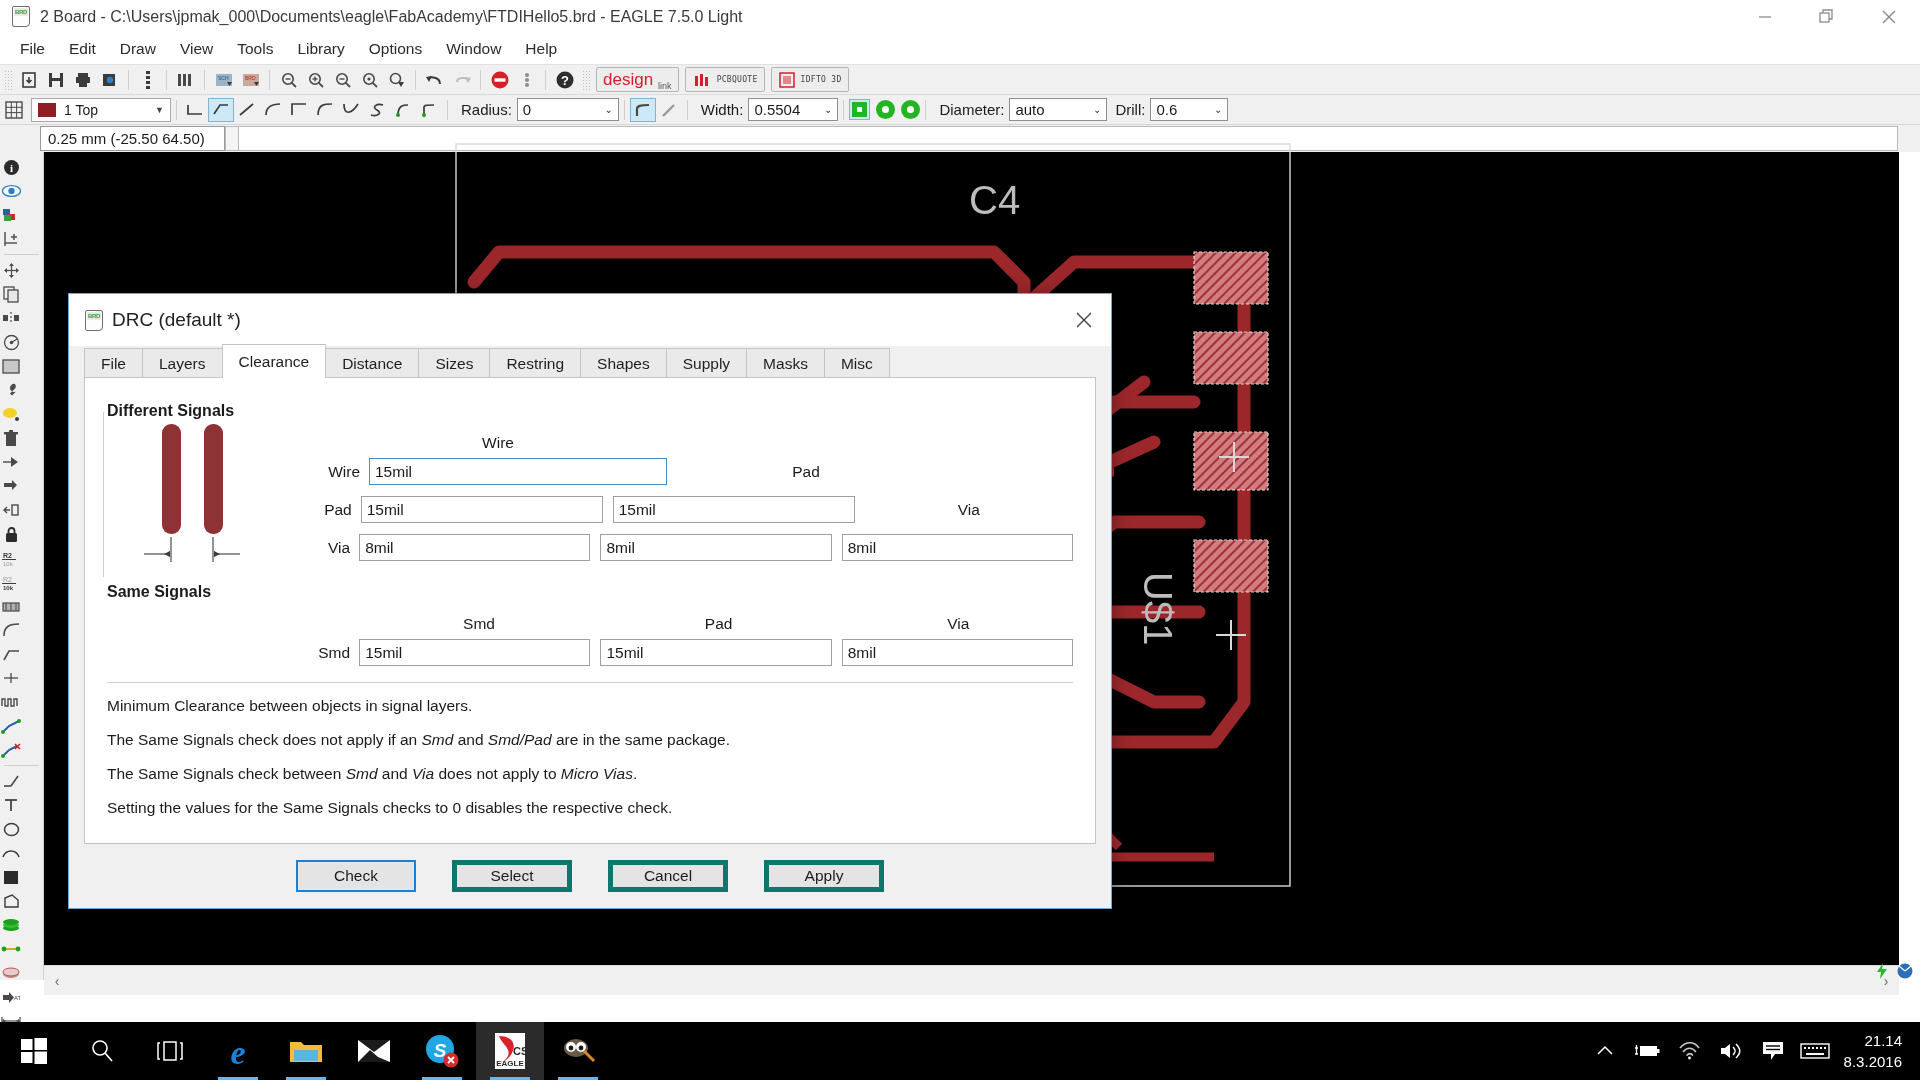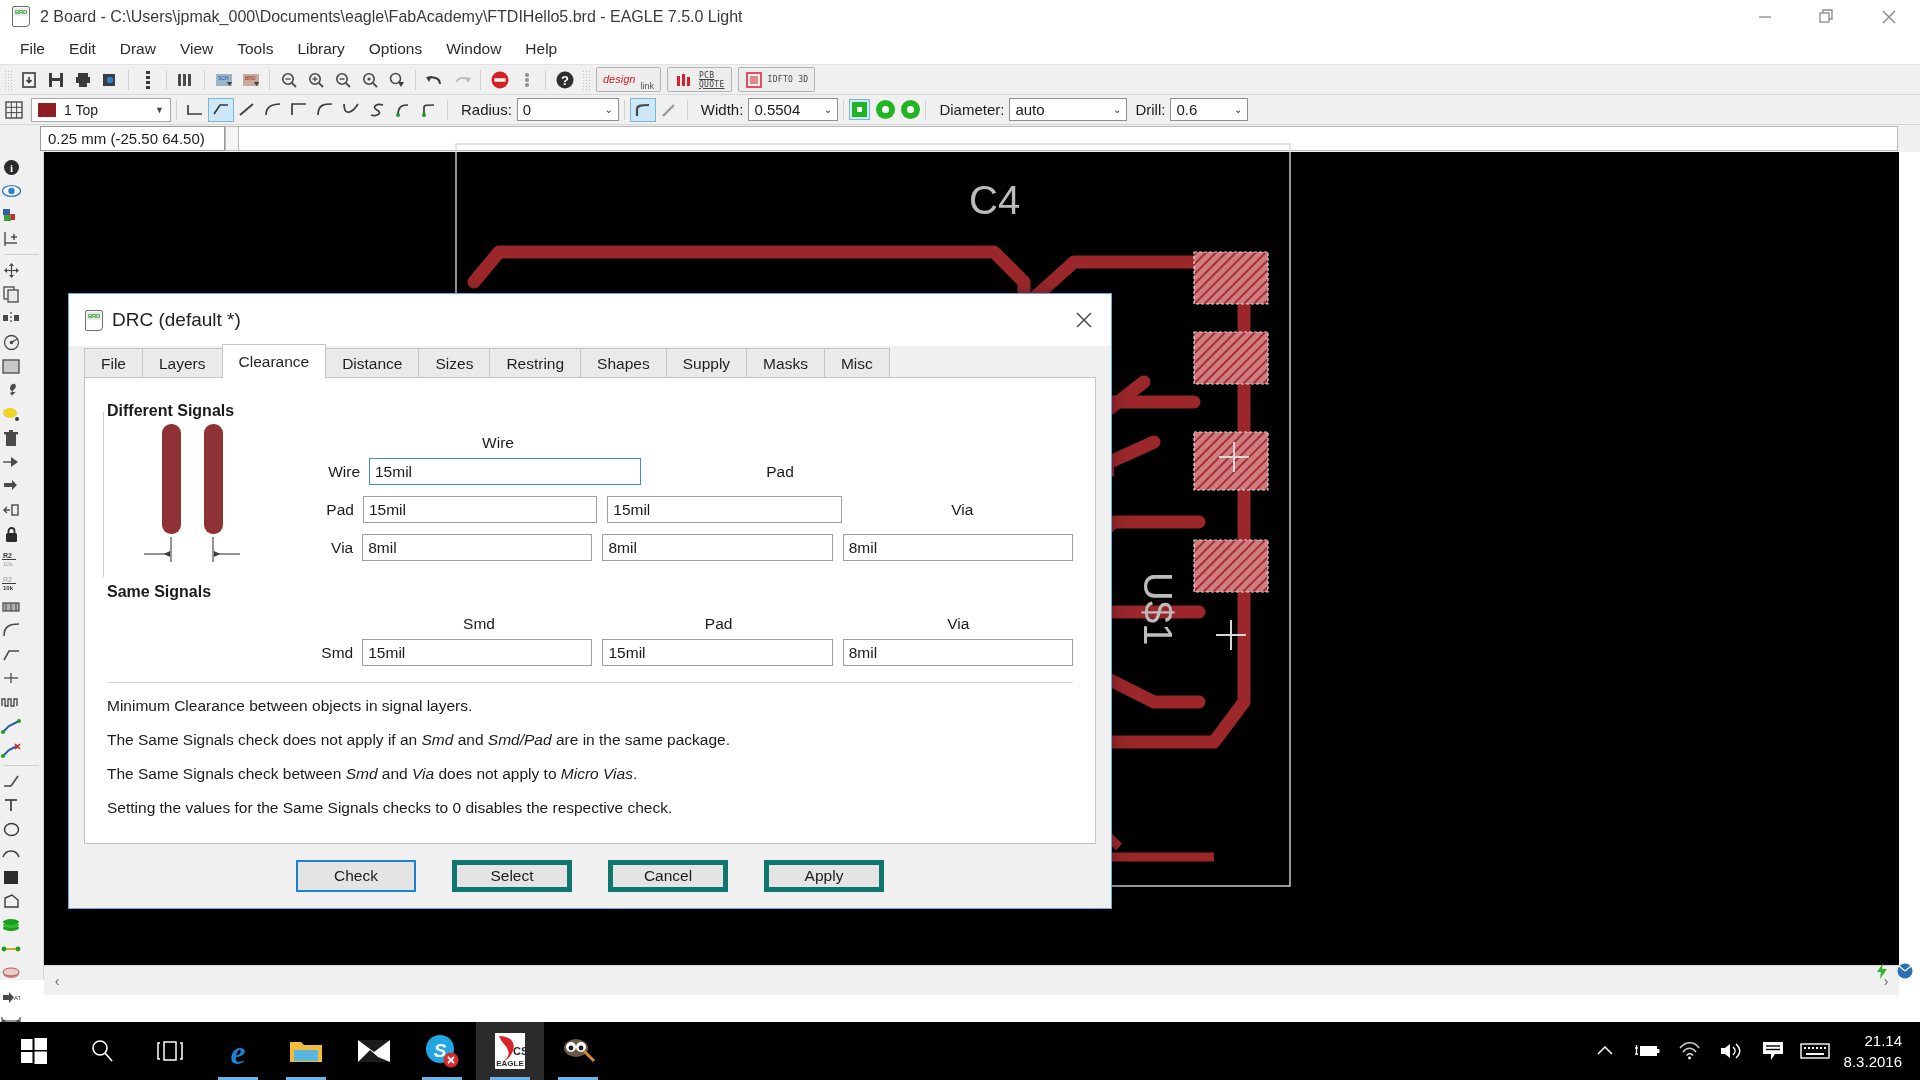--- a/index.html
+++ b/index.html
@@ -156,21 +156,21 @@
     position:relative; margin-top:-1px; padding:18px 22px 0 22px; overflow:hidden;
   }
   .sectitle { font-weight:bold; font-size:16px; margin:6px 0 14px; }
   .drawbox { position:absolute; left:18px; top:34px; width:190px; height:165px;
     border-left:1px solid #cfcfcf; }
   .bar { position:absolute; width:19px; height:110px; border-radius:9px; background:#8f3236; top:12px;}
   .grid-row { display:flex; align-items:center; margin-bottom:11px; }
   .rowlabel { width:52px; text-align:right; padding-right:9px; font-size:15.5px; }
   .inp {
     height:27px; border:1px solid #9f9f9f; background:#fff; font-size:15.5px;
-    display:flex; align-items:center; padding-left:5px; width:272px;
+    display:flex; align-items:center; padding-left:5px; width:298px;
   }
   .inp.focus { border:1.6px solid #3d8fd0; }
   .colhead { font-size:15.5px; text-align:center; }
   .notes { margin-top:16px; border-top:1px solid #d2d2d2; padding-top:14px; }
   .notes p { font-size:15.5px; margin-bottom:16px; }
   .notes b { font-weight:normal; }
   .notes i { font-style:italic; }
   .btnrow { height:64px; display:flex; align-items:center; justify-content:center; gap:36px; }
   .dbtn {
     width:120px; height:32px; border:5px solid #0f766e; background:#e4e4e4;
@@ -346,30 +346,30 @@
     <div class="sep"></div>
     <div class="tb-btn">
       <svg width="20" height="20" viewBox="0 0 20 20">
           <circle cx="10" cy="10" r="8.5" fill="#2e2e2e"></circle>
           <text x="10" y="15" font-size="13" fill="#fff" text-anchor="middle" font-family="sans-serif" font-weight="bold">?</text>
         </svg>
     </div>
     <div class="grip"></div>
 
     <div class="bigbtn">
-      <span style="color:#d4202c;font-size:11px;font-style:italic;">design</span>
+      <span style="color:#d4202c;font-size:17px;">design</span>
       <span style="color:#555;font-size:9px;align-self:flex-end;">link</span>
     </div>
     <div class="bigbtn">
       <svg width="20" height="18" viewBox="0 0 20 18">
           <rect x="3" y="5" width="3" height="10" fill="#d4202c"></rect>
           <rect x="8" y="3" width="3" height="12" fill="#d4202c"></rect>
           <rect x="13" y="6" width="3" height="9" fill="#d4202c"></rect>
         </svg>
-      <span style="display:flex;flex-direction:column;text-decoration:underline;">
+      <span style="display:flex;flex-direction:row;">
         <span class="lbl">PCB</span>
         <span class="lbl">QUOTE</span>
       </span>
     </div>
     <div class="bigbtn">
       <svg width="18" height="18" viewBox="0 0 18 18">
           <rect x="2" y="2" width="14" height="14" fill="none" stroke="#d4202c" stroke-width="1.5"></rect>
           <rect x="5" y="5" width="8" height="8" fill="#d4202c" opacity=".5"></rect>
         </svg>
       <span style="display:flex;flex-direction:row;">
@@ -473,21 +473,21 @@
     <div class="sep"></div>
     <div class="greensq">
         <i></i>
       </div>
     <div style="width:6px;"></div>
     <div class="greendot"></div>
     <div style="width:6px;"></div>
     <div class="greendot"></div>
     <div class="sep"></div>
     <span class="fieldlabel">Diameter:</span>
-    <div class="combo" style="width:118px;">
+    <div class="combo" style="width:98px;">
       <span>auto</span>
       <span class="arrow">⌄</span>
     </div>
     <span class="fieldlabel">Drill:</span>
     <div class="combo" style="width:78px;">
       <span>0.6</span>
       <span class="arrow">⌄</span>
     </div>
   </div>
 

